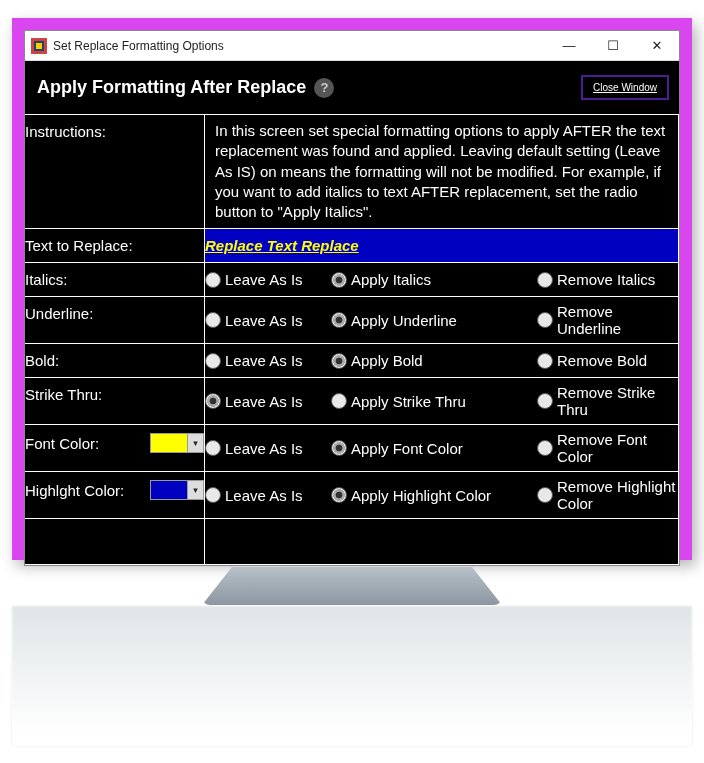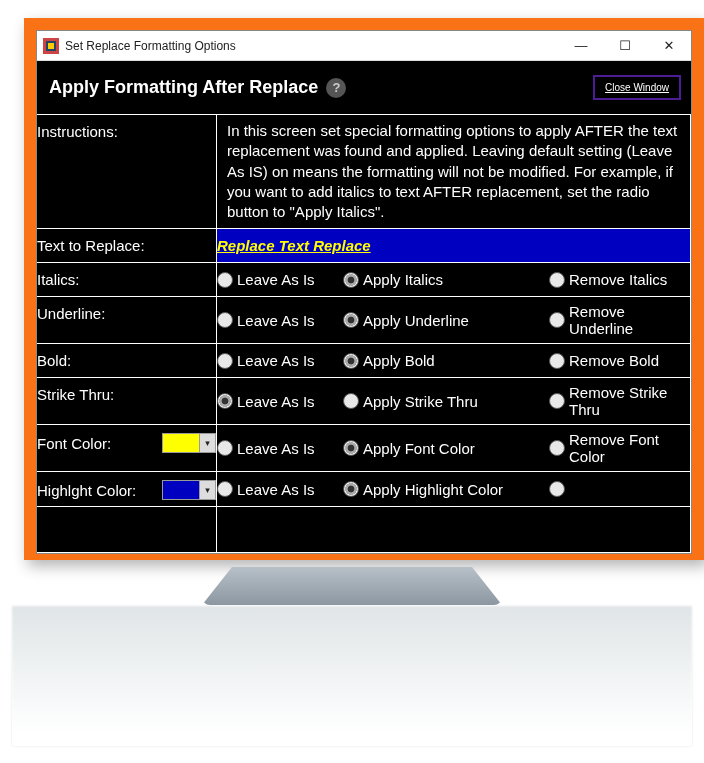--- a/index.html
+++ b/index.html
@@ -6,24 +6,24 @@
   body {
     font-family: "Segoe UI", Arial, sans-serif;
     background: #fff;
     width: 704px;
     height: 763px;
     position: relative;
   }
   .outer-frame {
     position: absolute;
     top: 18px;
-    left: 24px;
+    left: 12px;
     width: 680px;
     height: 542px;
-    background: #f97316;
+    background: #d946ef;
     box-shadow: 4px 6px 14px rgba(0,0,0,0.3);
   }
   .window {
     position: absolute;
     top: 12px;
     left: 12px;
     width: 656px;
     background: #fff;
     border: 1px solid #888;
   }
@@ -351,20 +351,21 @@
             <div class="radio-opt">
                 <span class="radio"></span>
                 <span>Leave As Is</span>
               </div>
             <div class="radio-opt">
                 <span class="radio selected"></span>
                 <span>Apply Highlight Color</span>
               </div>
             <div class="radio-opt">
                 <span class="radio"></span>
+                <span>Remove Highlight Color</span>
               </div>
           </div>
         </div>
 
         <div class="label-cell" style="border-bottom:1px solid #fff;"></div>
         <div class="bottom-pad"></div>
       </div>
     </div>
   </div>
 </div>

